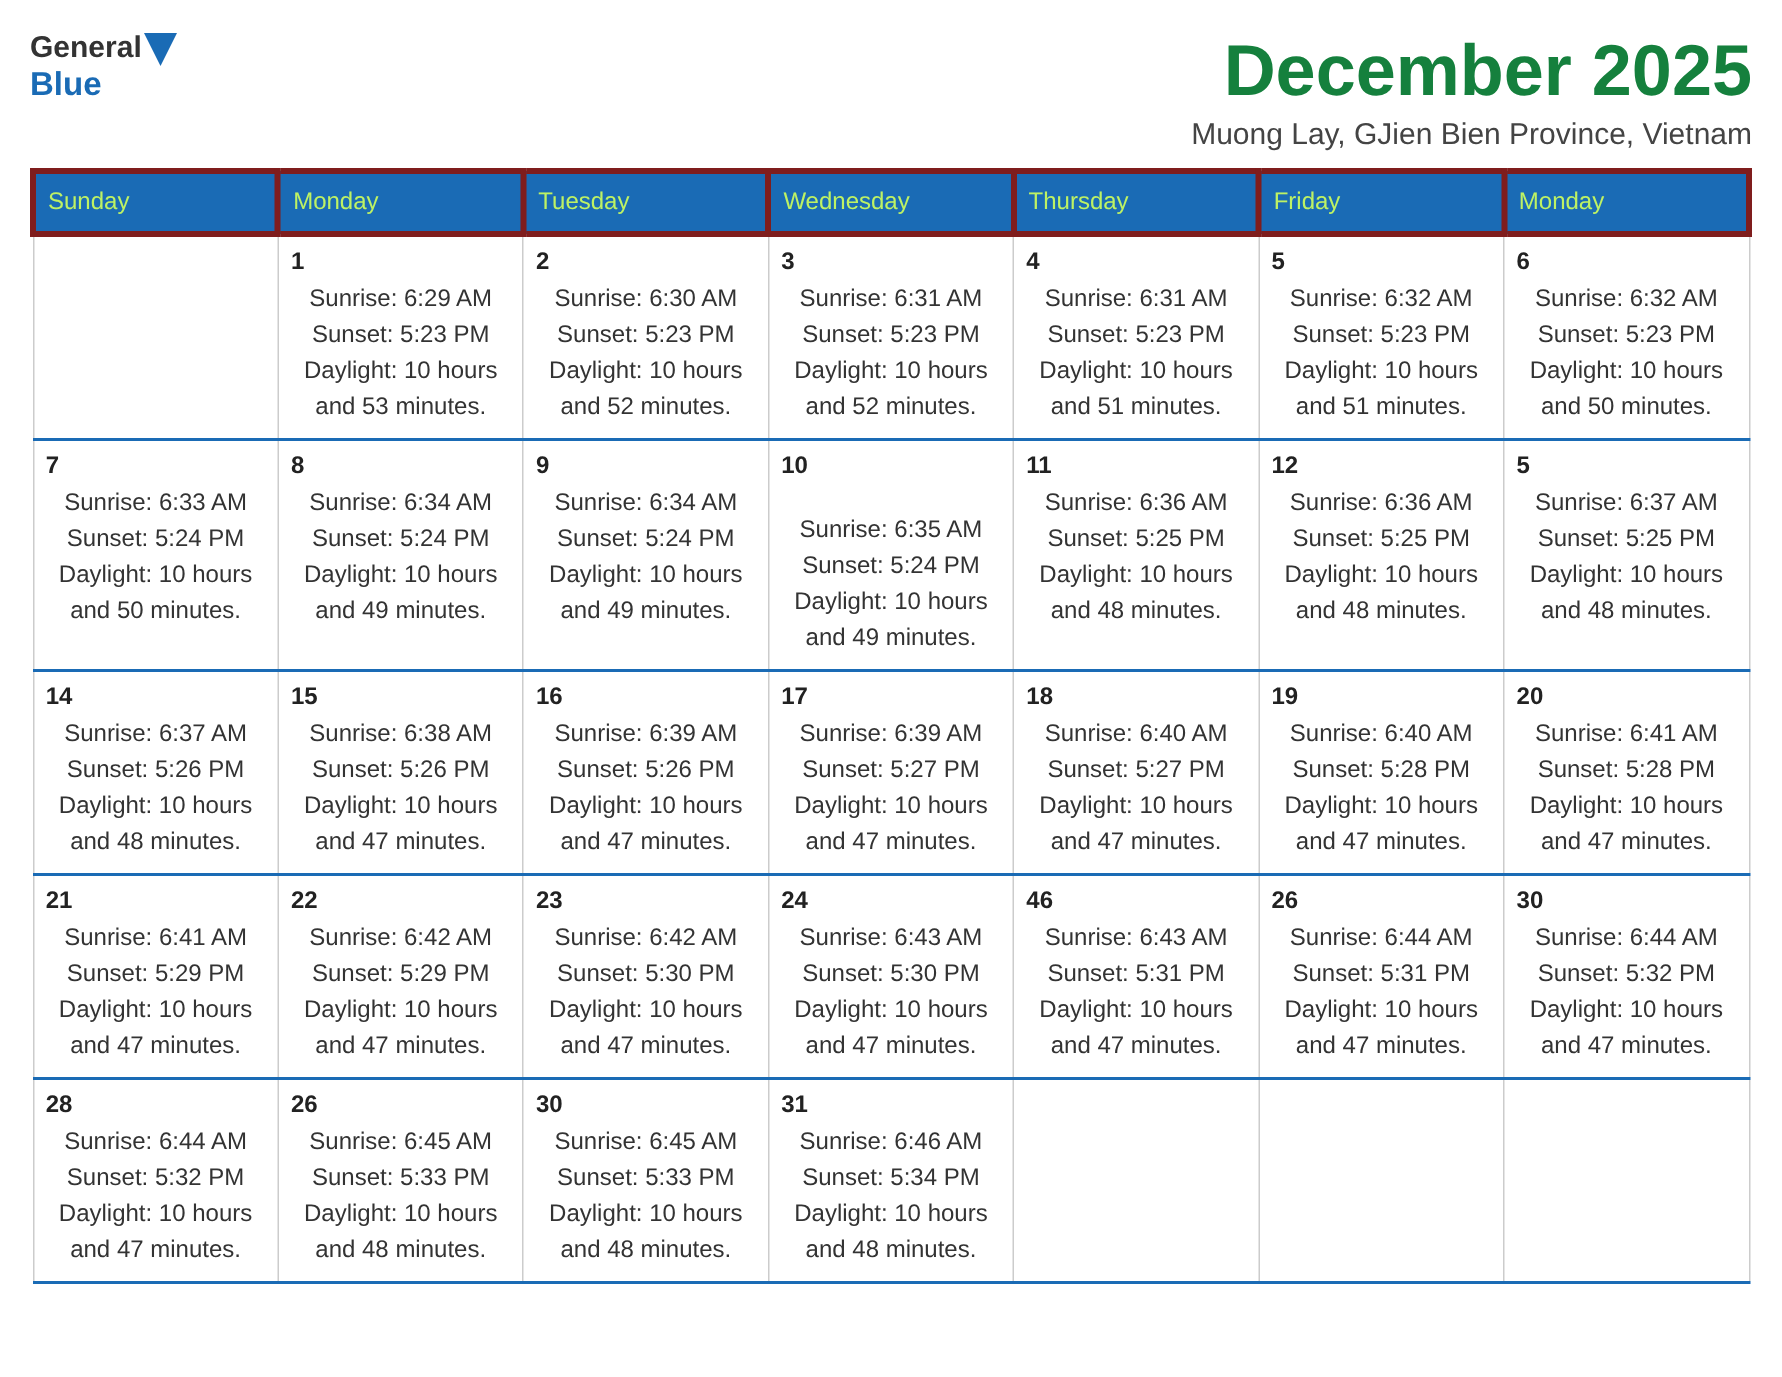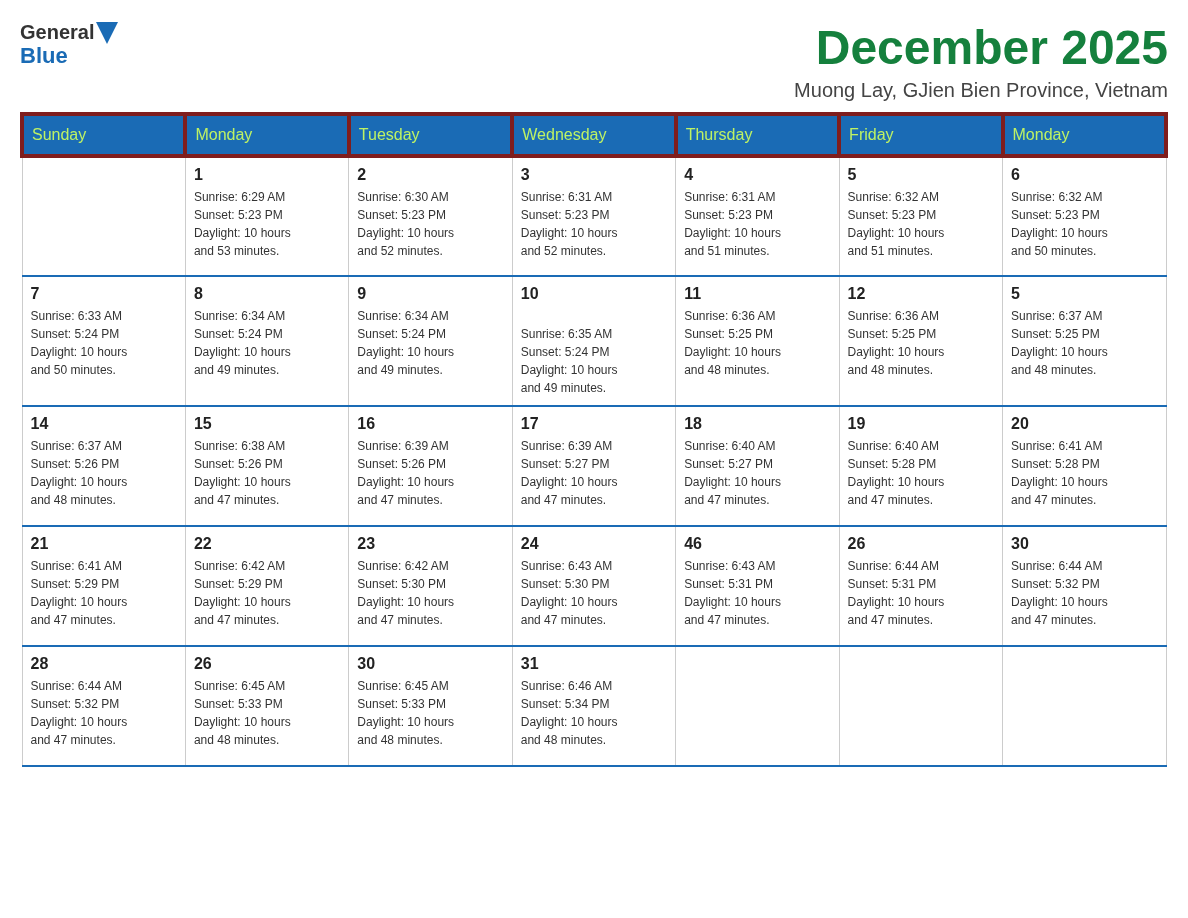--- a/index.html
+++ b/index.html
@@ -69,23 +69,24 @@
       border-bottom: 2px solid #1a6bb5;
     }
     .day-number {
       font-size: 16px;
       font-weight: bold;
       color: #222;
       display: block;
       margin-bottom: 4px;
     }
     .day-info {
-      font-size: 12px;
+      font-size: 16px;
       color: #333;
       line-height: 1.5;
+      text-align: center;
     }
     .empty-cell {
       background: #fff;
     }
   </style>
 </head>
 <body>
 
 <div class="header">
   <div class="logo">

